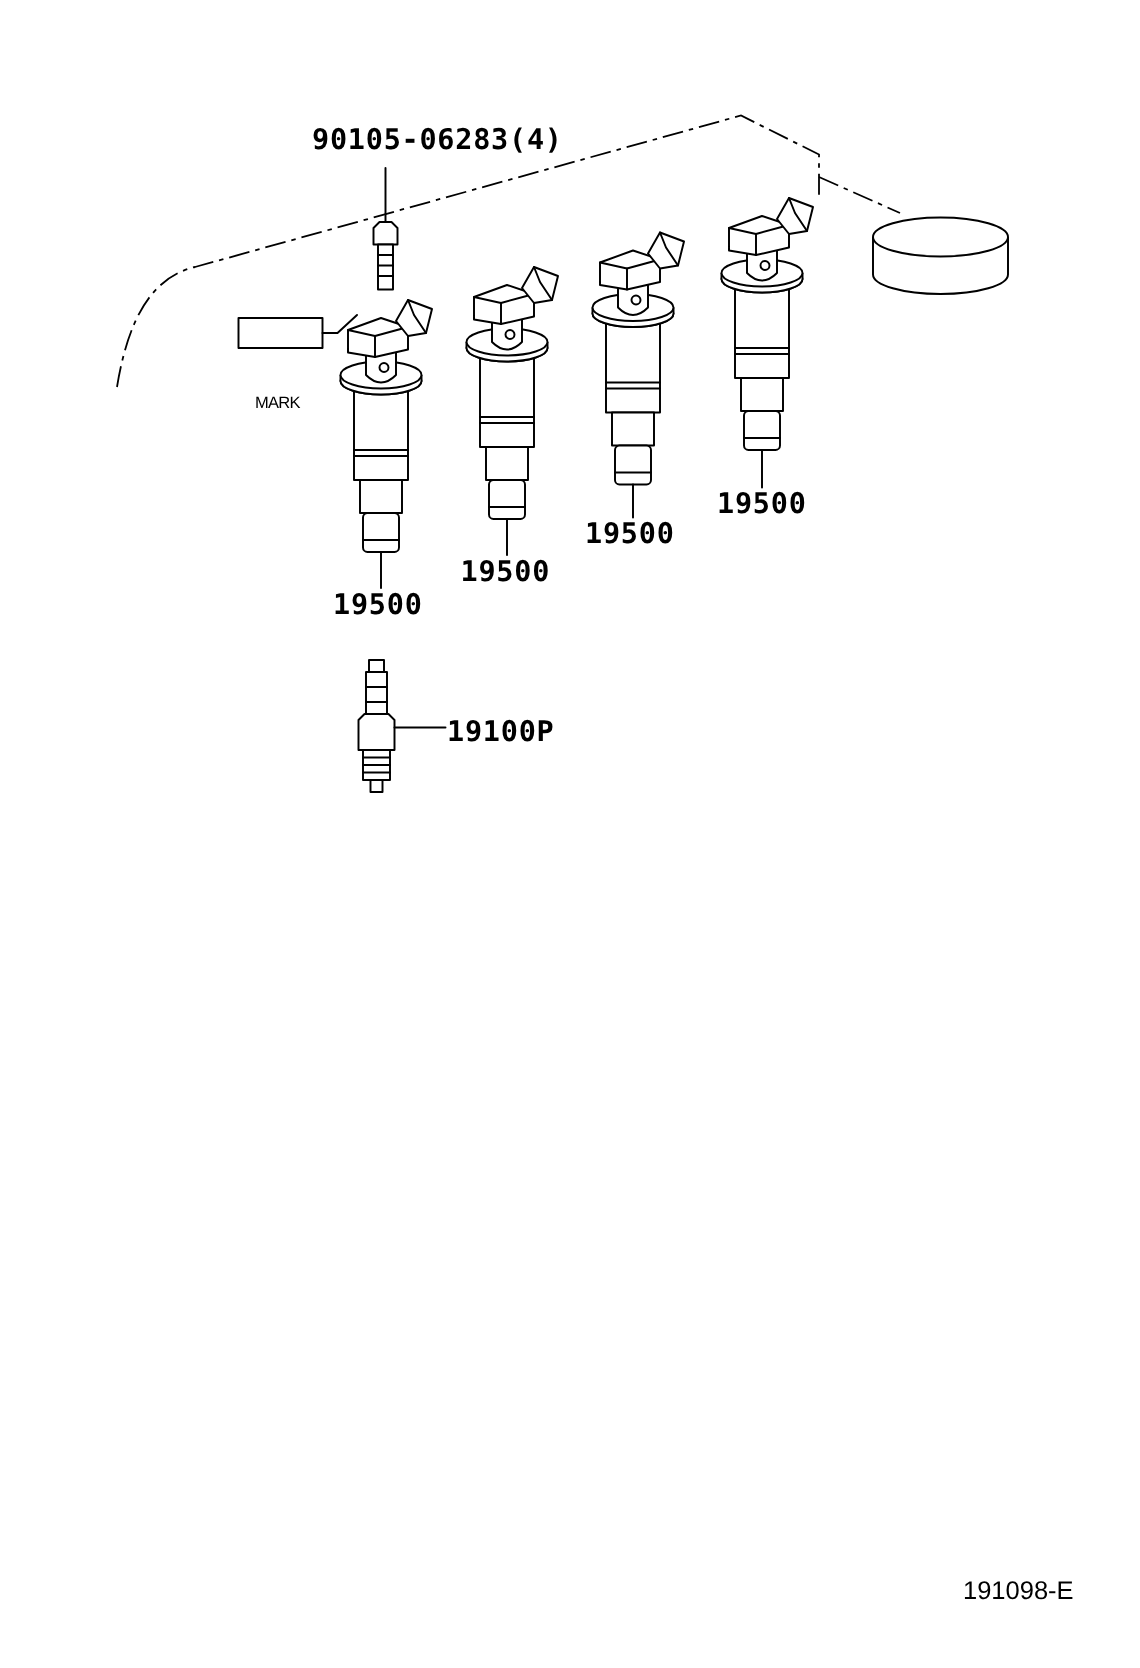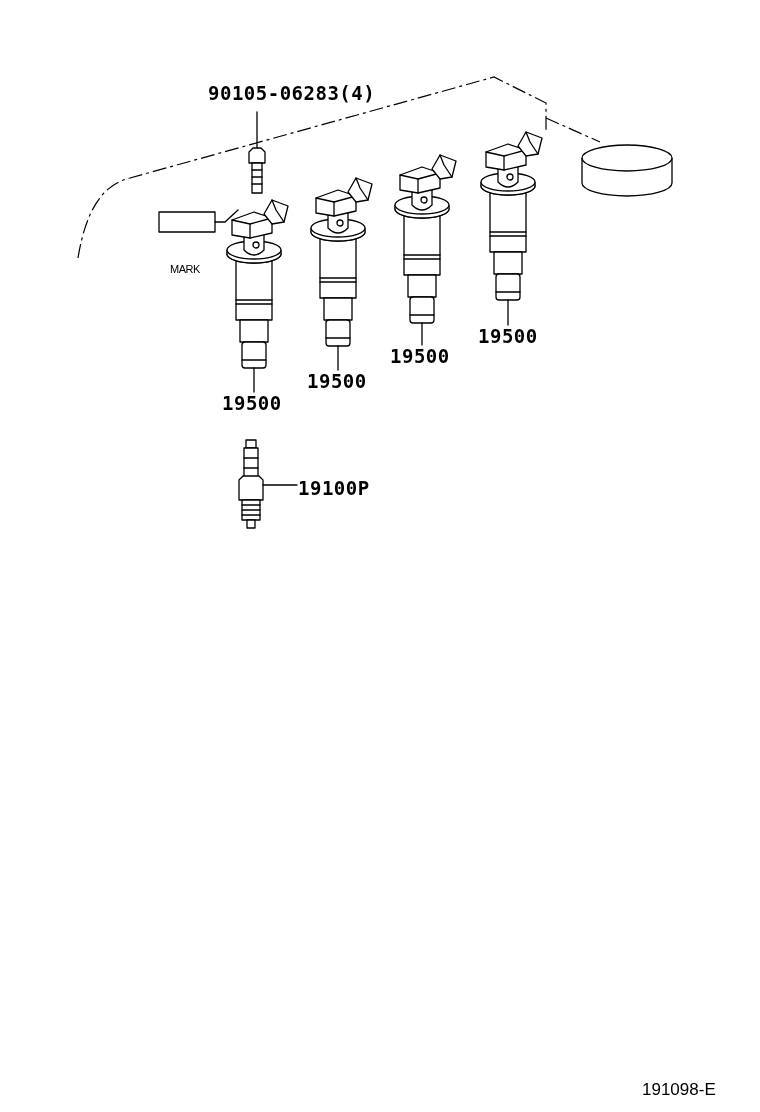--- a/index.html
+++ b/index.html
@@ -101,13 +101,13 @@
 
 <div class="callout" style="left:208px; top:82px;">90105-06283(4)</div>
 <div class="callout" style="left:222px; top:392px;">19500</div>
 <div class="callout" style="left:307px; top:370px;">19500</div>
 <div class="callout" style="left:390px; top:345px;">19500</div>
 <div class="callout" style="left:478px; top:325px;">19500</div>
 <div class="callout" style="left:298px; top:477px;">19100P</div>
 
 <div class="mark-label" style="left:170px; top:215px;margin-top:48px;">MARK</div>
 
-<div class="fig-id" style="left:642px; top:1080px;">191098-E</div>
+<div class="fig-id" style="left:642px; top:1051px;">191098-E</div>
 
 </body></html>

